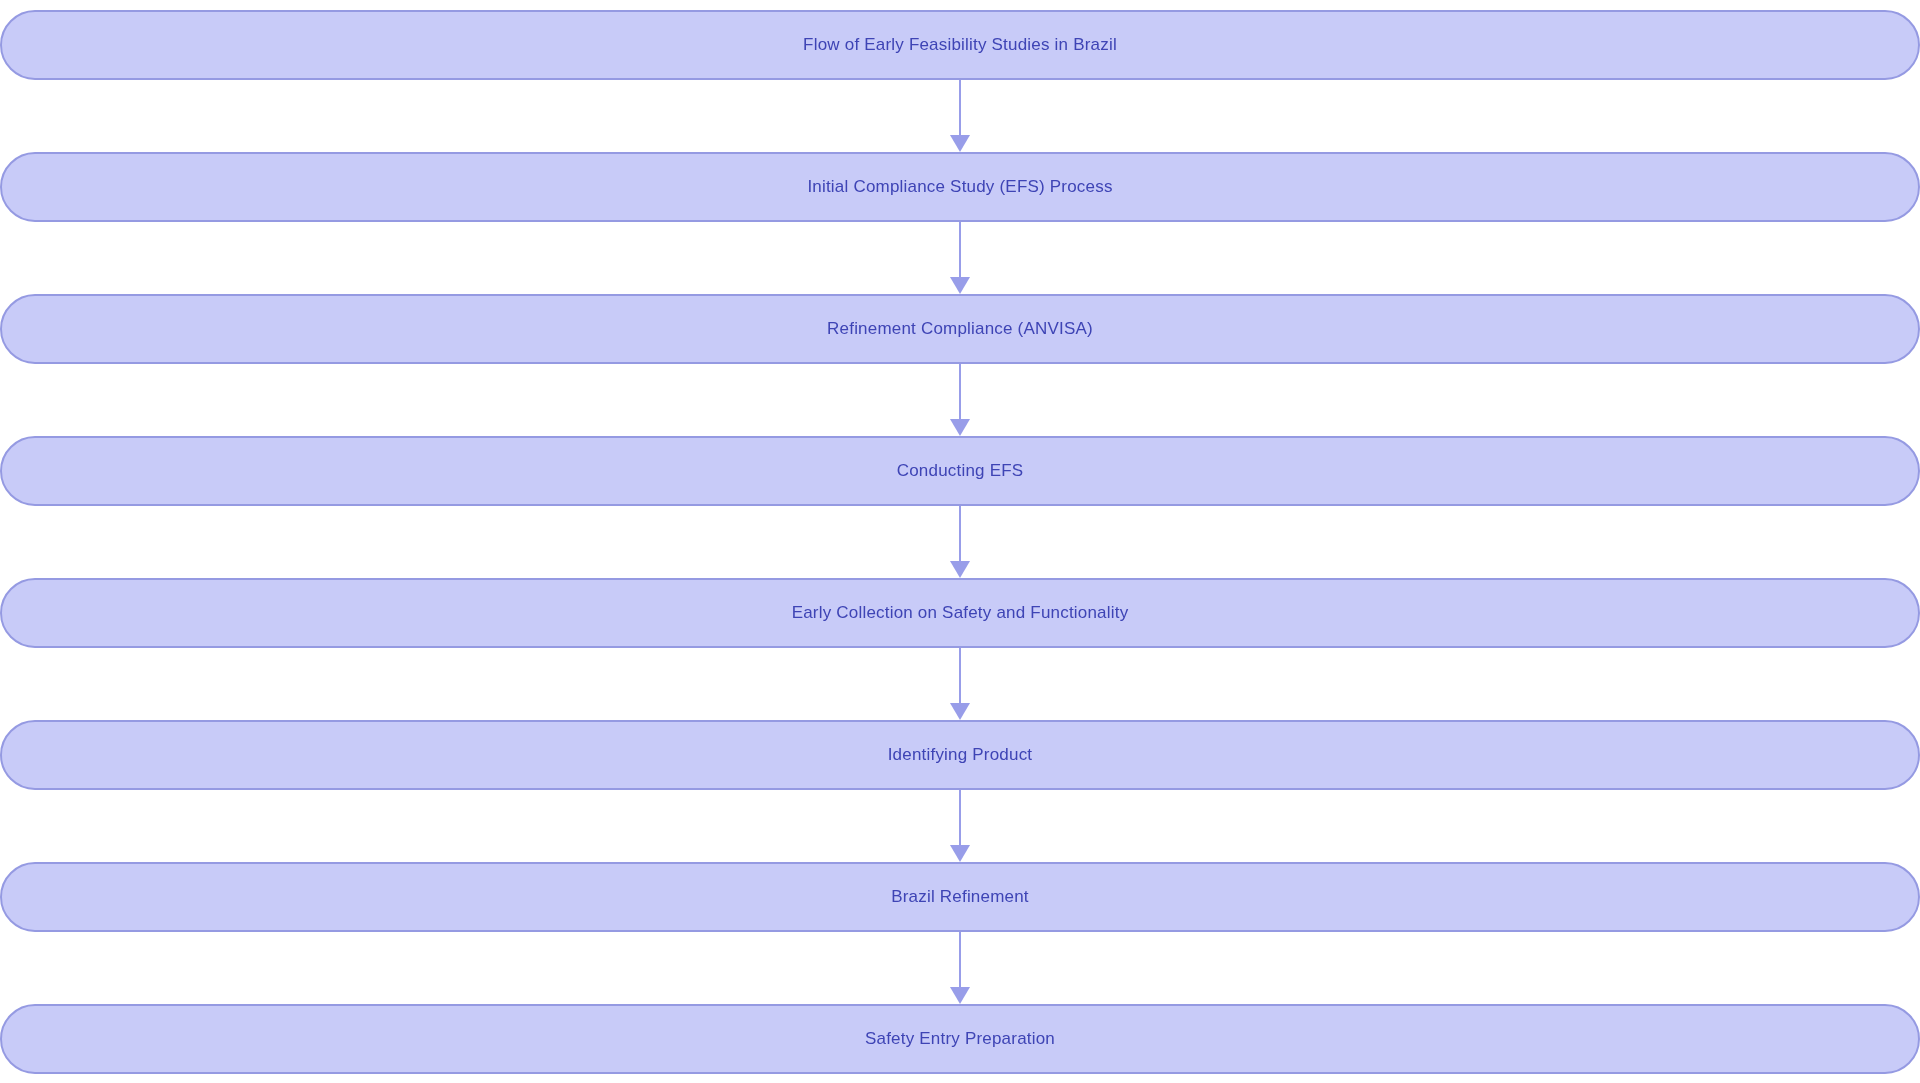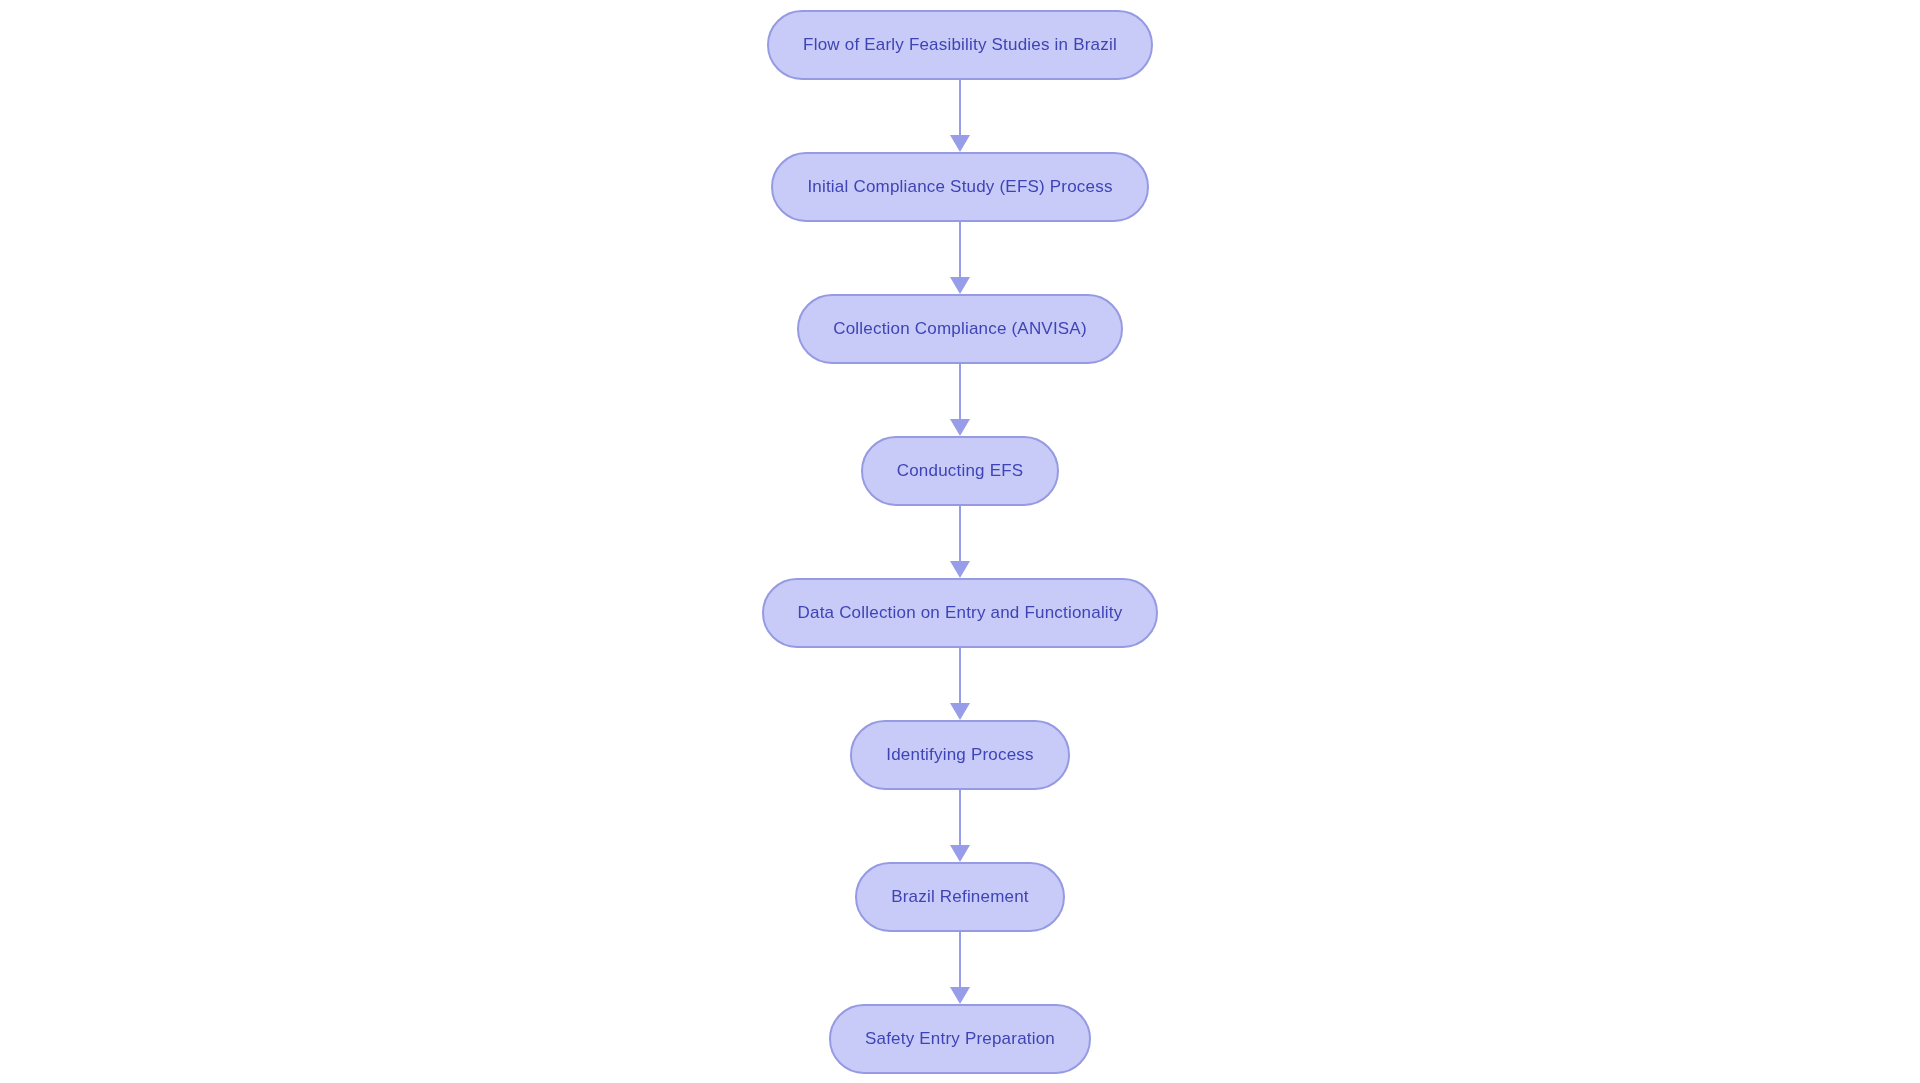--- a/index.html
+++ b/index.html
@@ -10,21 +10,20 @@
     background: var(--background, #ffffff);
     font-family: "Liberation Sans", sans-serif;
     overflow: hidden;
   }
   .canvas {
     position: relative;
     width: 1920px;
     height: 1083px;
     display: flex;
     flex-direction: column;
-    align-items: center;
     padding-top: 10px;
   }
   .node {
     flex: 0 0 auto;
     height: 70px;
     min-height: 70px;
     border-radius: 35px;
     background: var(--node-fill, #c8cbf8);
     border: 2px solid var(--node-border, #959ae2);
     color: var(--node-text, #3e44b5);
@@ -76,48 +75,48 @@
   <div class="node">
     <span class="node-label">Initial Compliance Study (EFS) Process</span>
   </div>
 
   <div class="arrow">
     <div class="arrow-line"></div>
     <div class="arrow-head"></div>
   </div>
 
   <div class="node">
-    <span class="node-label">Collection Compliance (ANVISA)</span>
+    <span class="node-label">Refinement Compliance (ANVISA)</span>
   </div>
 
   <div class="arrow">
     <div class="arrow-line"></div>
     <div class="arrow-head"></div>
   </div>
 
   <div class="node">
     <span class="node-label">Conducting EFS</span>
   </div>
 
   <div class="arrow">
     <div class="arrow-line"></div>
     <div class="arrow-head"></div>
   </div>
 
   <div class="node">
-    <span class="node-label">Data Collection on Entry and Functionality</span>
+    <span class="node-label">Early Collection on Safety and Functionality</span>
   </div>
 
   <div class="arrow">
     <div class="arrow-line"></div>
     <div class="arrow-head"></div>
   </div>
 
   <div class="node">
-    <span class="node-label">Identifying Process</span>
+    <span class="node-label">Identifying Product</span>
   </div>
 
   <div class="arrow">
     <div class="arrow-line"></div>
     <div class="arrow-head"></div>
   </div>
 
   <div class="node">
     <span class="node-label">Brazil Refinement</span>
   </div>

